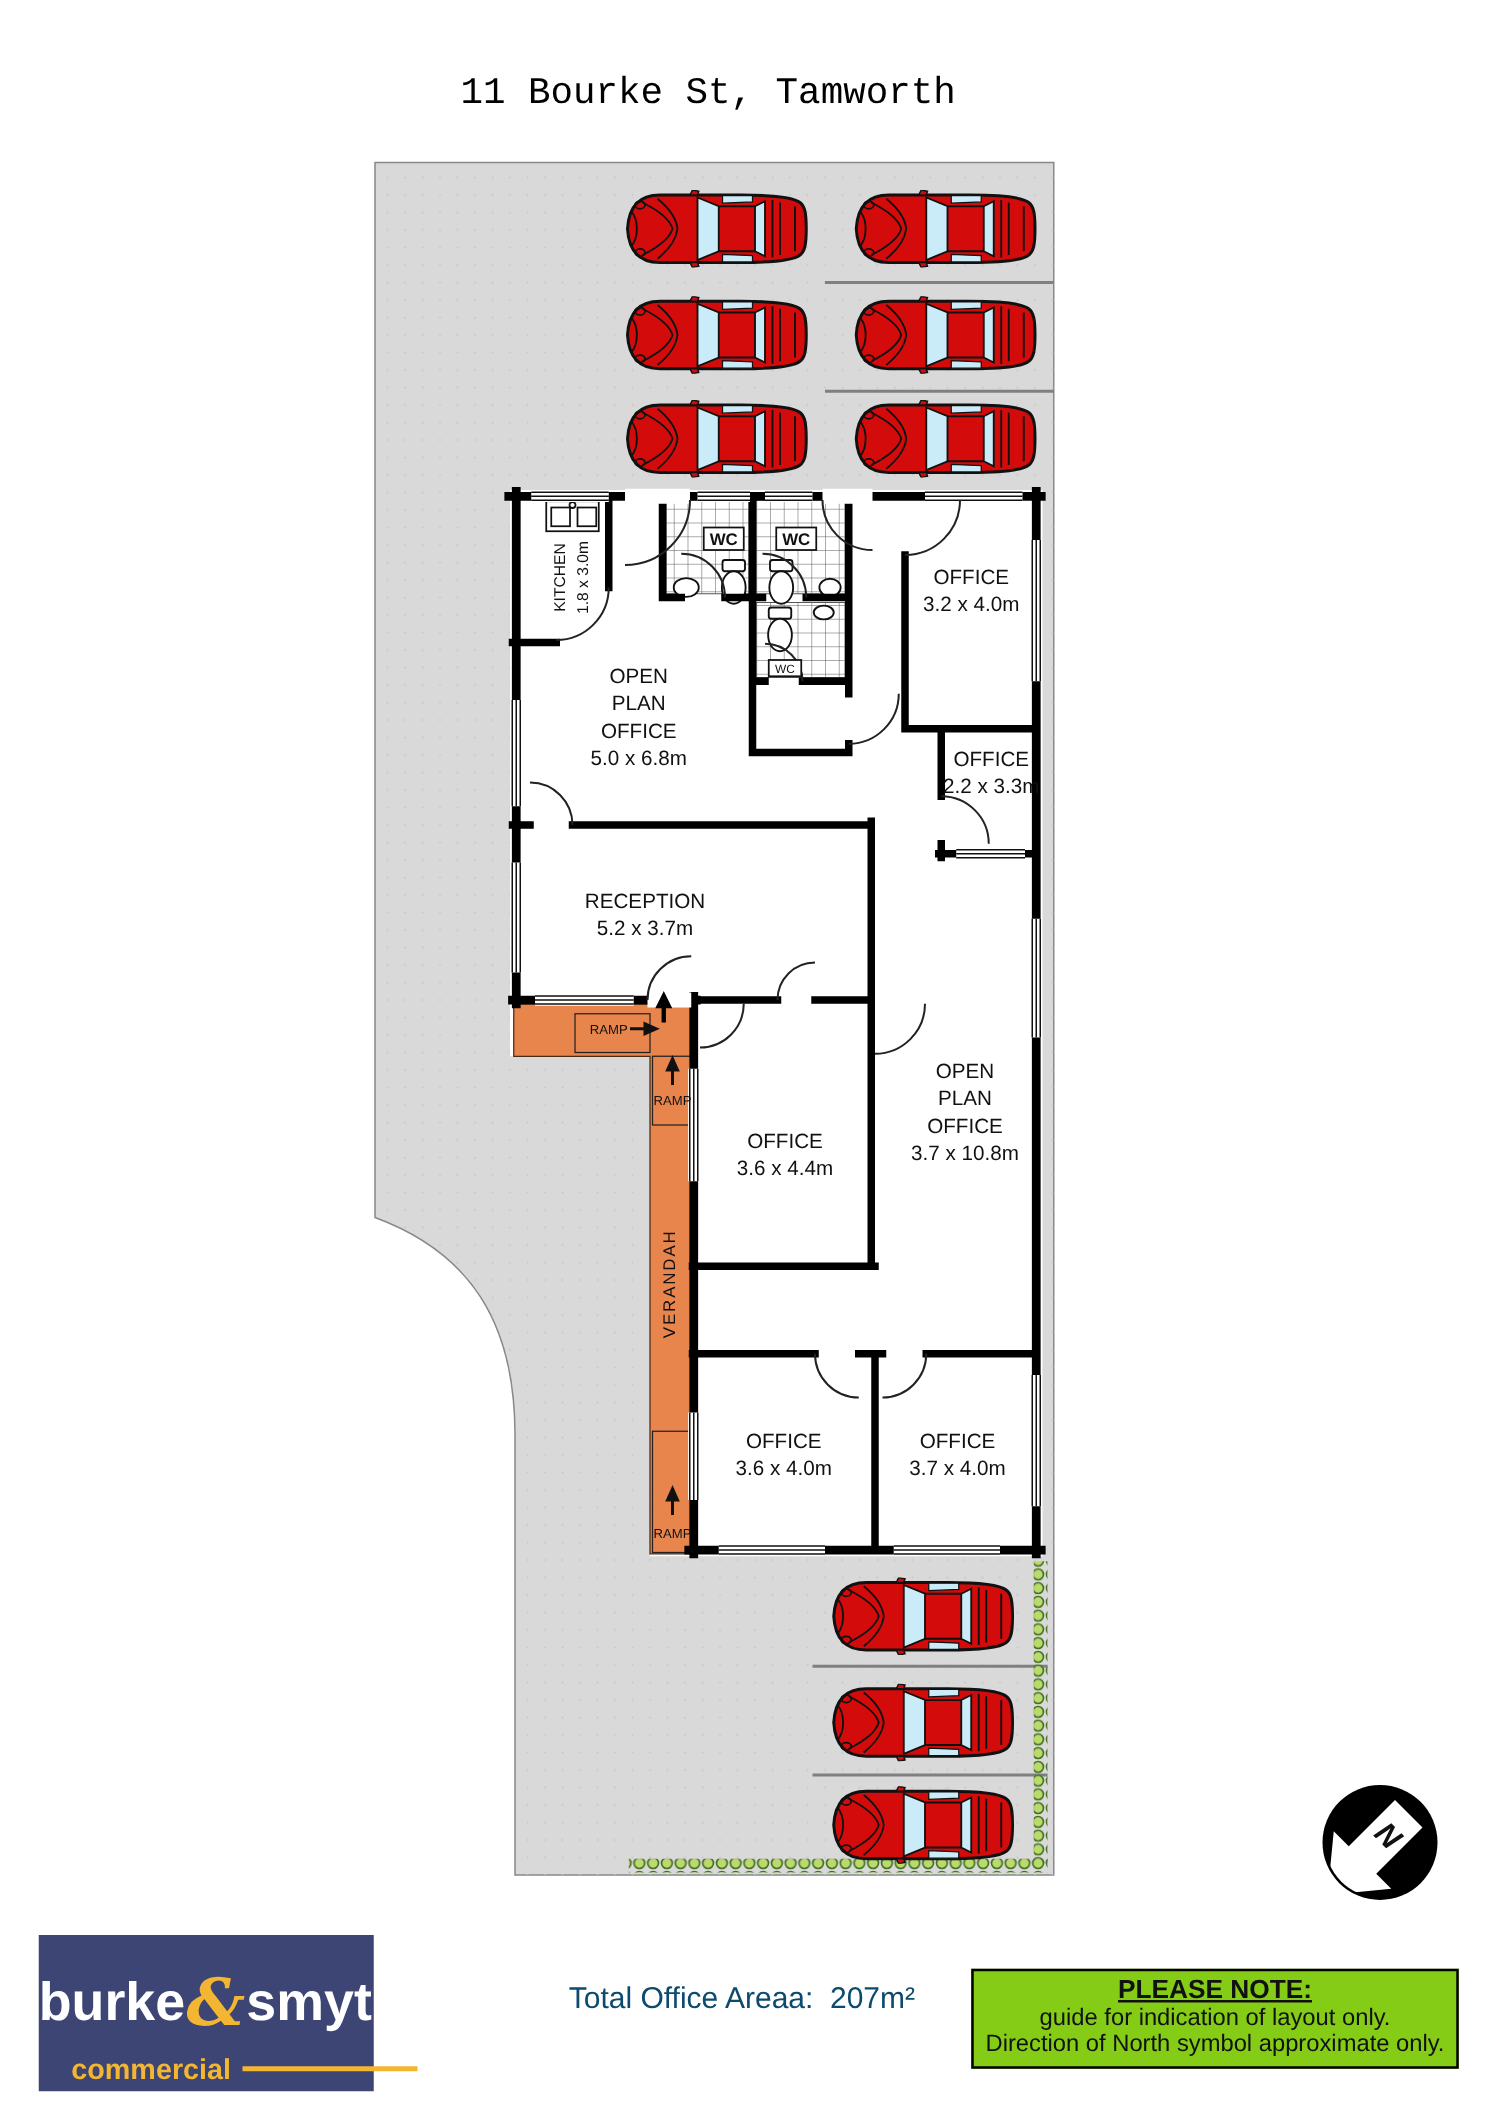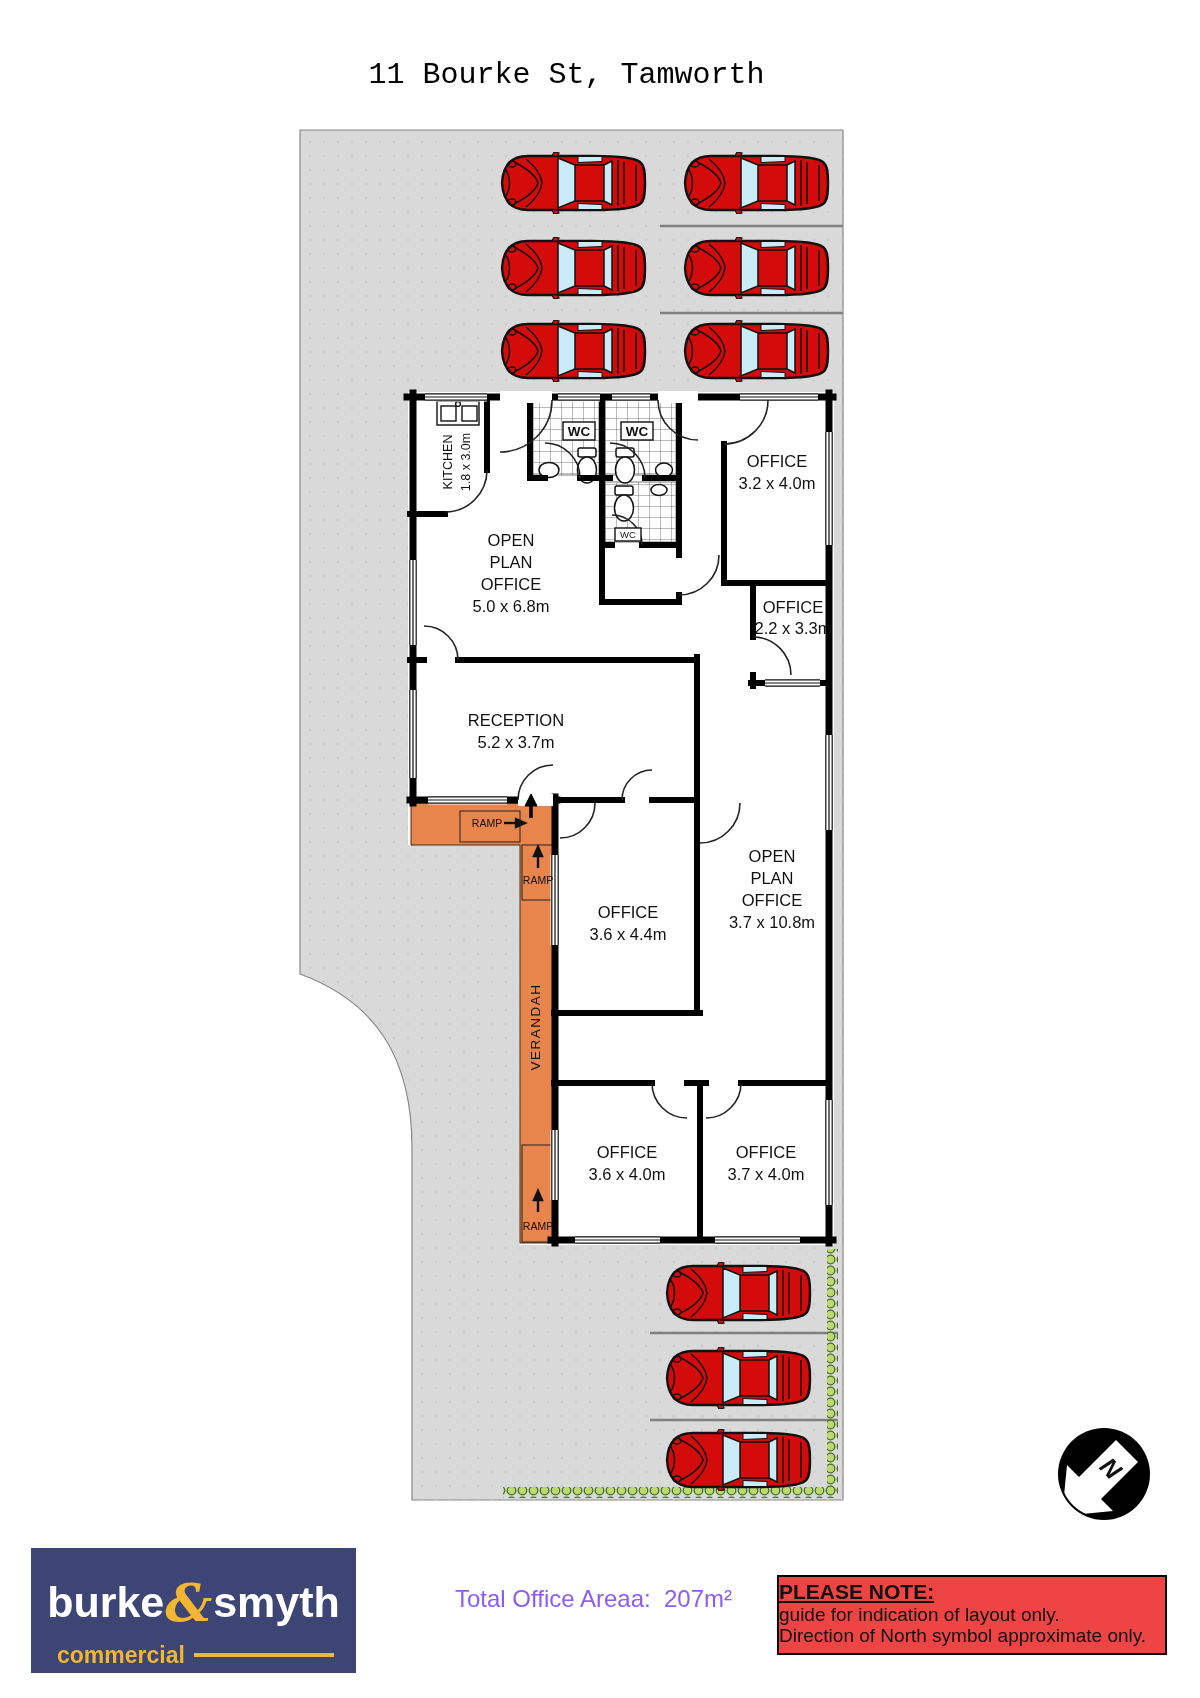--- a/index.html
+++ b/index.html
@@ -1,26 +1,26 @@
 <!DOCTYPE html>
 <html><head>
 <meta charset="utf-8">
 <style>
   html,body{margin:0;padding:0;}
   body{width:1200px;height:1698px;background:#fff;position:relative;
        font-family:"Liberation Sans",sans-serif;color:#111;overflow:hidden;}
   #plan-svg{position:absolute;left:0;top:0;}
   .title{position:absolute;left:283px;top:58px;width:567px;text-align:center;
          font-size:30px;color:#000;font-family:Liberation Mono, monospace;}
-  .total{position:absolute;left:455px;top:1585px;font-size:24px;color:#8b5cf6;}
+  .total{position:absolute;left:455px;top:1585px;font-size:24px;color:#0c4a6e;}
   .note{position:absolute;left:777px;top:1575px;width:386px;border:2px solid #000;
-        background:#ef4444;text-align:left;font-size:19px;line-height:21.5px;
+        background:#84cc16;text-align:center;font-size:19px;line-height:21.5px;
         padding:4px 0 6px;}
   .note-title{font-weight:bold;text-decoration:underline;font-size:21px;margin-bottom:1px;}
-  .logo{position:absolute;left:31px;top:1548px;width:325px;height:125px;background:#3d4574;}
+  .logo{position:absolute;left:31px;top:1548px;width:268px;height:125px;background:#3d4574;}
   .logo-line1{position:absolute;left:0;right:0;top:20px;text-align:center;color:#fff;
               font-weight:bold;font-size:43px;}
   .logo-amp{color:#f2b632;font-family:"DejaVu Serif",serif;font-style:italic;
             font-size:52px;margin:0 1px;position:relative;top:4px;}
   .logo-line2{position:absolute;left:26px;top:94px;color:#f2b632;font-weight:bold;
               font-size:23px;white-space:nowrap;}
   .logo-rule{display:inline-block;width:140px;height:4px;background:#f2b632;
              margin-left:9px;vertical-align:middle;position:relative;top:-2px;}
   text{font-family:"Liberation Sans",sans-serif;fill:#111;}
   .room-name,.room-dims{font-size:16.5px;}

